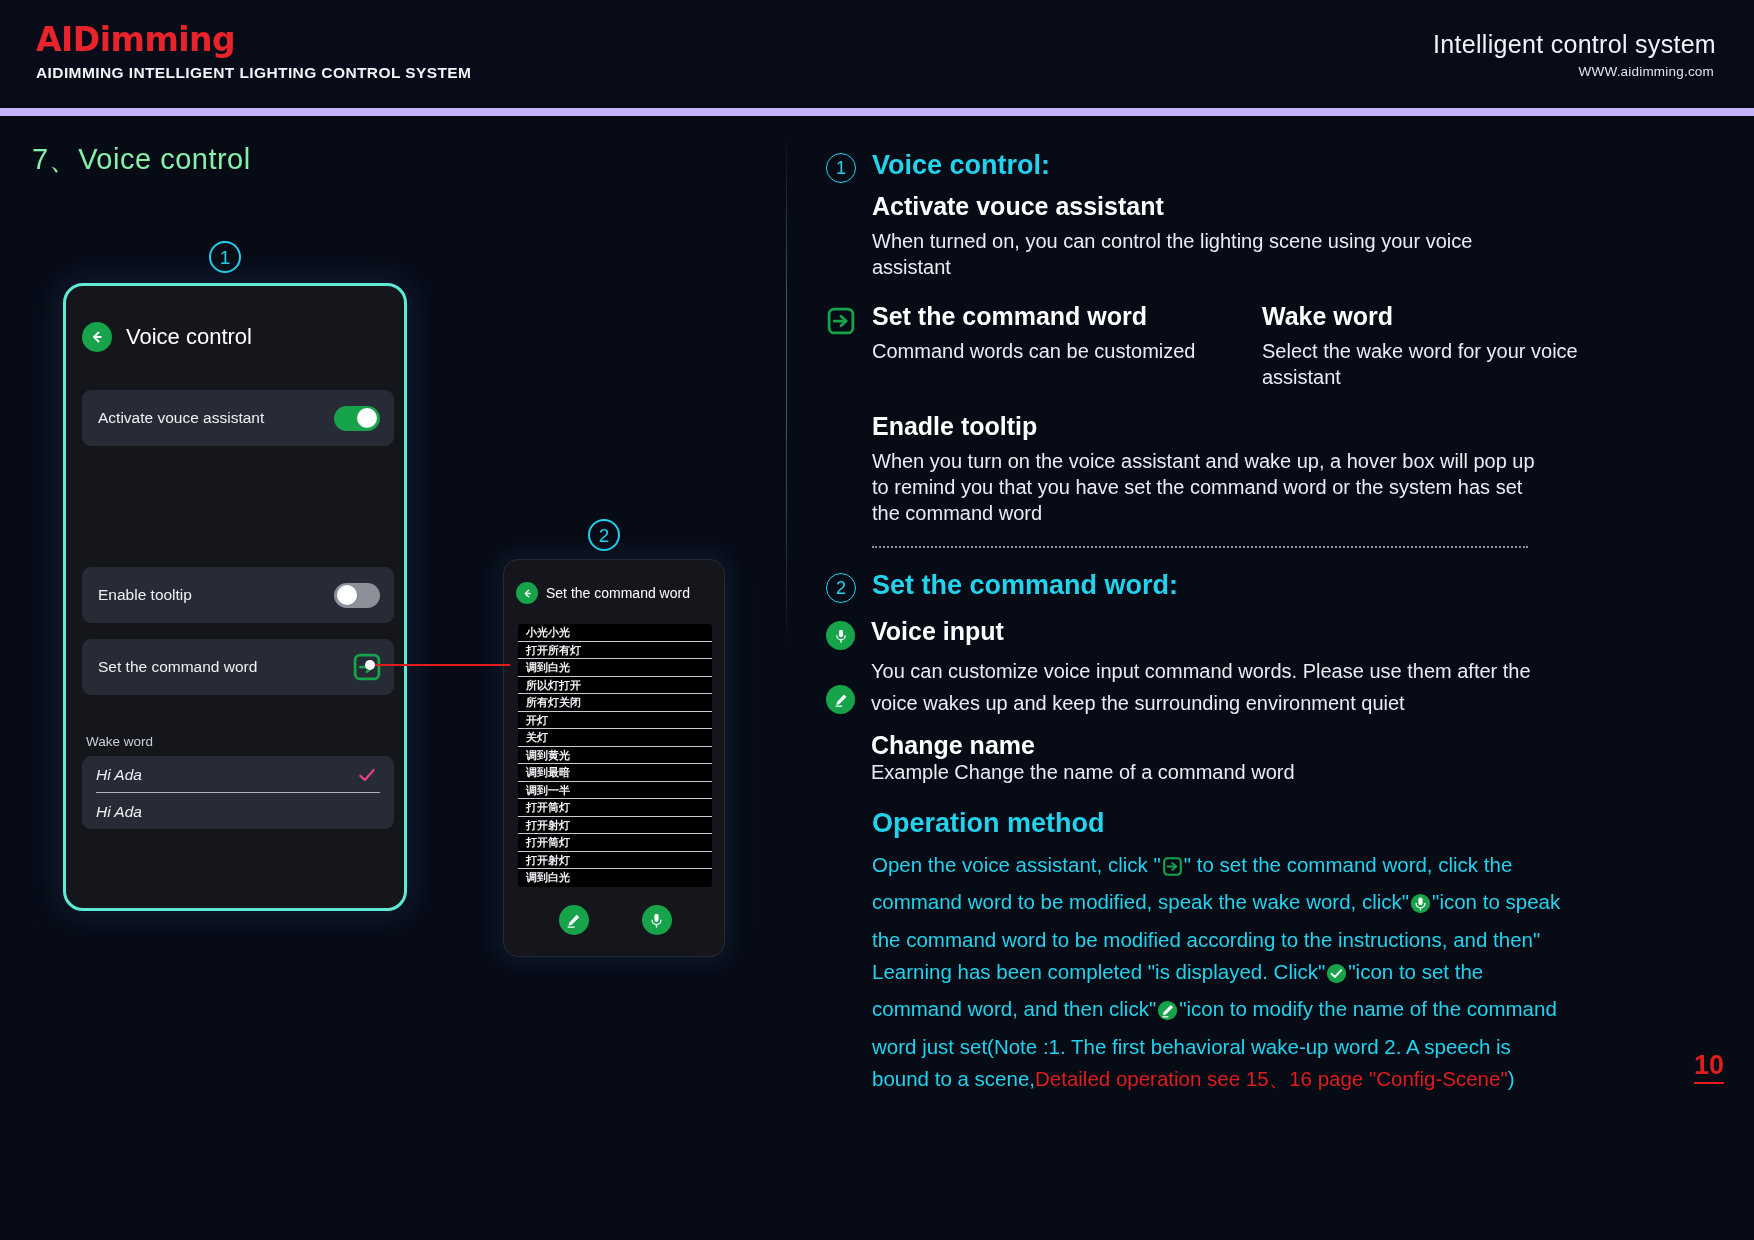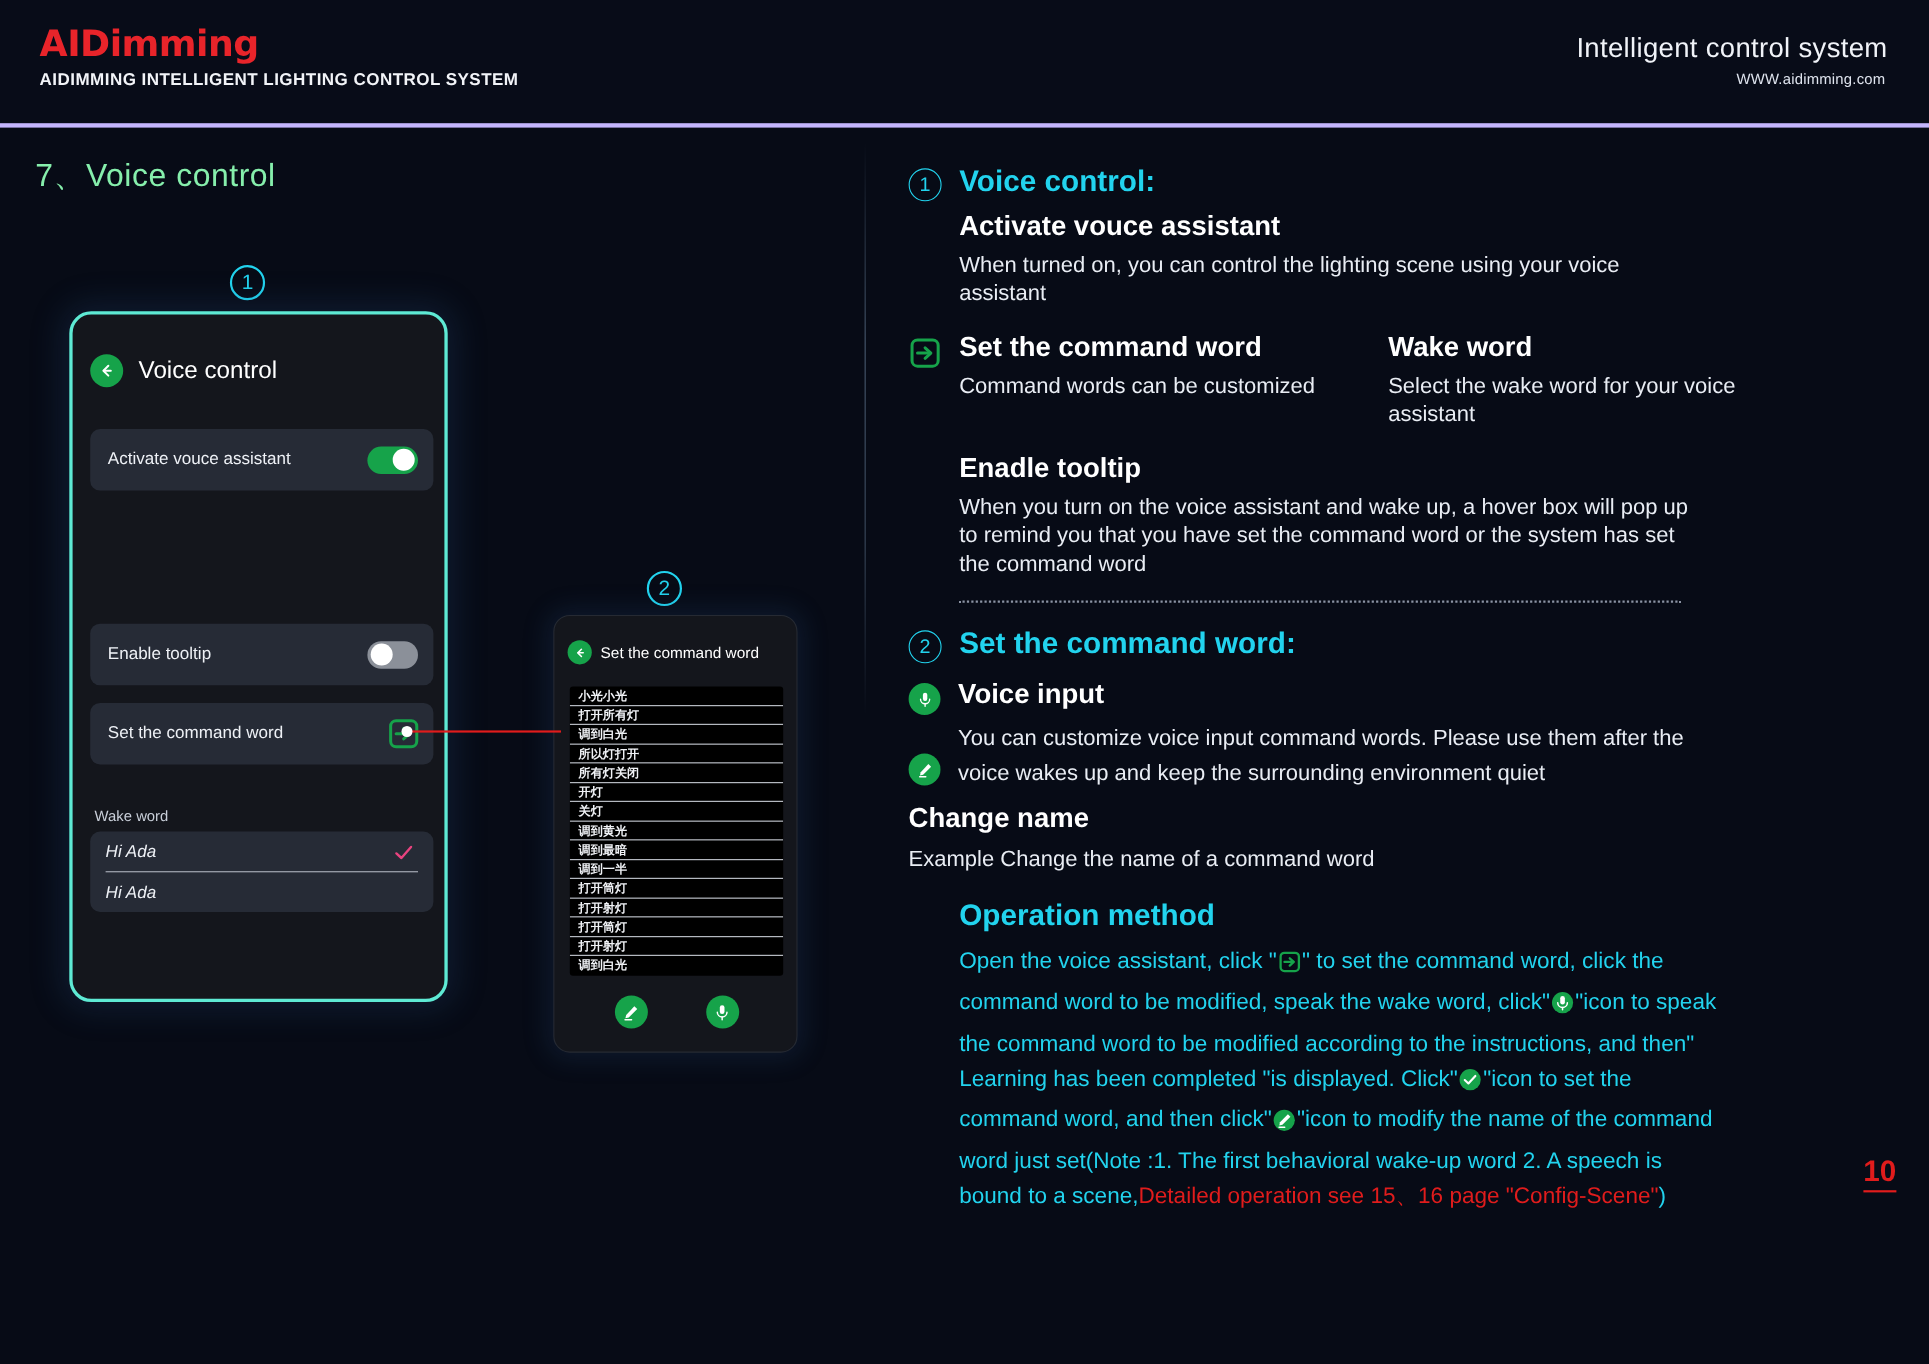--- a/index.html
+++ b/index.html
@@ -8,21 +8,21 @@
     background: #060a14;
     font-family: "Liberation Sans", sans-serif;
     overflow: hidden;
   }
   .page { position: relative; width: 1754px; height: 1240px; background: #070b16; }
 
   
   .header {
     position: absolute; left: 0; top: 0; width: 1754px; height: 116px;
     background: #080c18;
-    border-bottom: 4px solid #c4b5fd;
+    border-bottom: 8px solid #c4b5fd;
   }
   .logo-wrap { position: absolute; left: 36px; top: 20px; }
   .logo {
     font-size: 33px; font-weight: bold; color: #e8242a;
     letter-spacing: -0.5px; font-family: "DejaVu Sans", sans-serif;
   }
   .logo-sub {
     position: absolute; left: 36px; top: 64px;
     font-size: 15.5px; font-weight: bold; color: #f2f4f8; letter-spacing: 0.4px;
   }
@@ -360,30 +360,30 @@
             <path d="M5.8 11.5 a6.2 6.2 0 0 0 12.4 0" fill="none" stroke="#fff" stroke-width="1.9" stroke-linecap="round"></path>
             <path d="M12 17.7 V21.2" stroke="#fff" stroke-width="1.9" stroke-linecap="round"></path>
           </svg>
       </div>
       <div style="flex:1;">
         <div class="white-h">Voice input</div>
         <div class="body-t" style="margin-top:9px;line-height:1.6;width:690px;">You can customize voice input command words. Please use them after the voice wakes up and keep the surrounding environment quiet</div>
       </div>
     </div>
 
-    <div class="r-row" style="margin-top:12px;flex-direction:column;">
+    <div class="r-row" style="margin-top:12px;">
       <div class="icon-cir" style="margin-top:-46px;">
         <svg width="16" height="16" viewBox="0 0 24 24">
             <path d="M16.5 3.8 L20.2 7.5 L9.3 18.4 L5 19.4 L6 15.1 Z" fill="#fff"></path>
             <path d="M4.5 21.2 H13" stroke="#fff" stroke-width="1.8" stroke-linecap="round"></path>
           </svg>
       </div>
       <div style="flex:1;">
         <div class="white-h">Change name</div>
-        <div class="body-t" style="margin-top:10px;text-align:center;">Example Change the name of a command word</div>
+        <div class="body-t" style="margin-top:0;">Example Change the name of a command word</div>
       </div>
     </div>
 
     <div style="margin-left:46px;margin-top:22px;">
       <div class="cyan-h">Operation method</div>
       <div class="op-body" style="margin-top:10px;width:700px;">
         <span>Open the voice assistant, click "</span><span class="inline-ic"><svg width="21" height="21" viewBox="0 0 24 24">
               <rect x="2.5" y="2.5" width="19" height="19" rx="4" fill="none" stroke="#16a34a" stroke-width="2.4"></rect>
               <path d="M6.5 12 H15" stroke="#16a34a" stroke-width="2.4" stroke-linecap="round"></path>
               <path d="M12 8.2 L16.2 12 L12 15.8" fill="none" stroke="#16a34a" stroke-width="2.4" stroke-linecap="round" stroke-linejoin="round"></path>

